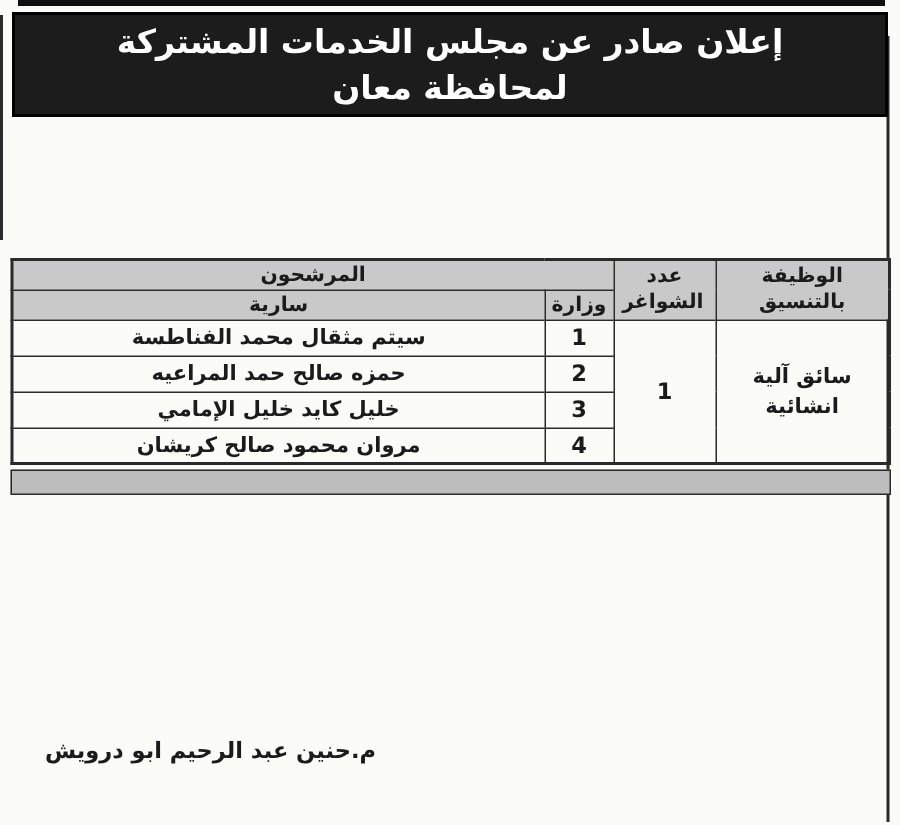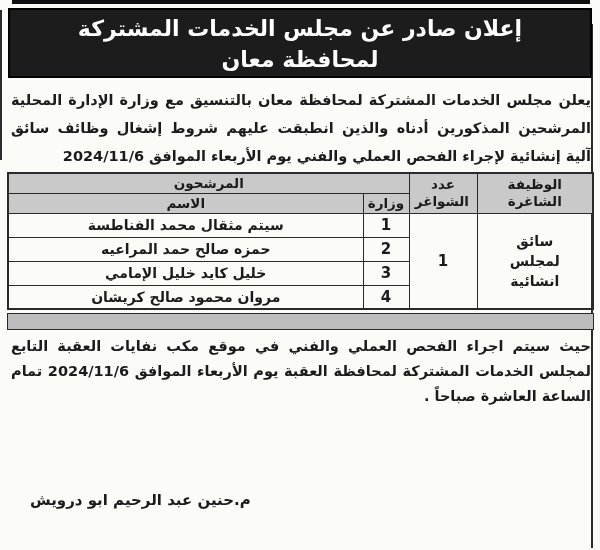--- a/index.html
+++ b/index.html
@@ -95,48 +95,47 @@
 <div class="page">
 
   <div class="top-edge"></div>
   <div class="edge-right"></div>
   <div class="edge-left"></div>
 
   <div class="title-banner">
     <span>إعلان صادر عن مجلس الخدمات المشتركة لمحافظة معان</span>
   </div>
 
-  <div class="intro">يعلن مجلس الخدمات المشتركة لمحافظة معان بالتنسيق مع وزارة الإدارة المحلية المرشحين المذكورين أدناه والذين انطبقت عليهم شروط إشغال وظائف سائق آلية إنشائية لإجراء الفحص العملي والفني يوم الأربعاء الموافق 2024/11/6</div>
 
   <div class="table-wrap">
     <table>
       <colgroup>
         <col style="width:116px">
         <col style="width:68px">
         <col style="width:46px">
         <col>
       </colgroup>
       <tbody>
         <tr class="hrow">
           <td class="th" rowspan="2">
-            <span class="nw nw-pos">الوظيفة الشاغرة</span>
+            <span class="nw nw-pos">الوظيفة بالتنسيق</span>
           </td>
           <td class="th" rowspan="2">
             <span class="nw nw-vac">عدد الشواغر</span>
           </td>
           <td class="th" colspan="2">المرشحون</td>
         </tr>
         <tr class="hrow">
           <td class="th">وزارة</td>
-          <td class="th">الاسم</td>
+          <td class="th">سارية</td>
         </tr>
 
         <tr class="drow">
           <td rowspan="4">
-            <span class="nw nw-job">سائق لمجلس انشائية</span>
+            <span class="nw nw-job">سائق آلية انشائية</span>
           </td>
           <td rowspan="4" class="numcell">1</td>
           <td class="numcell">1</td>
           <td>سيتم مثقال محمد الفناطسة</td>
         </tr>
         <tr class="drow">
           <td class="numcell">2</td>
           <td>حمزه صالح حمد المراعيه</td>
         </tr>
         <tr class="drow">
@@ -147,20 +146,19 @@
           <td class="numcell">4</td>
           <td>مروان محمود صالح كريشان</td>
         </tr>
       </tbody>
     </table>
   </div>
 
   <div class="spacer-row"></div>
 
   <div class="body-paras">
-    <p>حيث سيتم اجراء الفحص العملي والفني في موقع مكب نفايات العقبة التابع لمجلس الخدمات المشتركة لمحافظة العقبة يوم الأربعاء الموافق 2024/11/6 تمام الساعة العاشرة صباحاً .</p>
   </div>
 
   <div class="signature">
     <div>م.حنين عبد الرحيم ابو درويش</div>
   </div>
 
 </div>
 
 </body></html>

